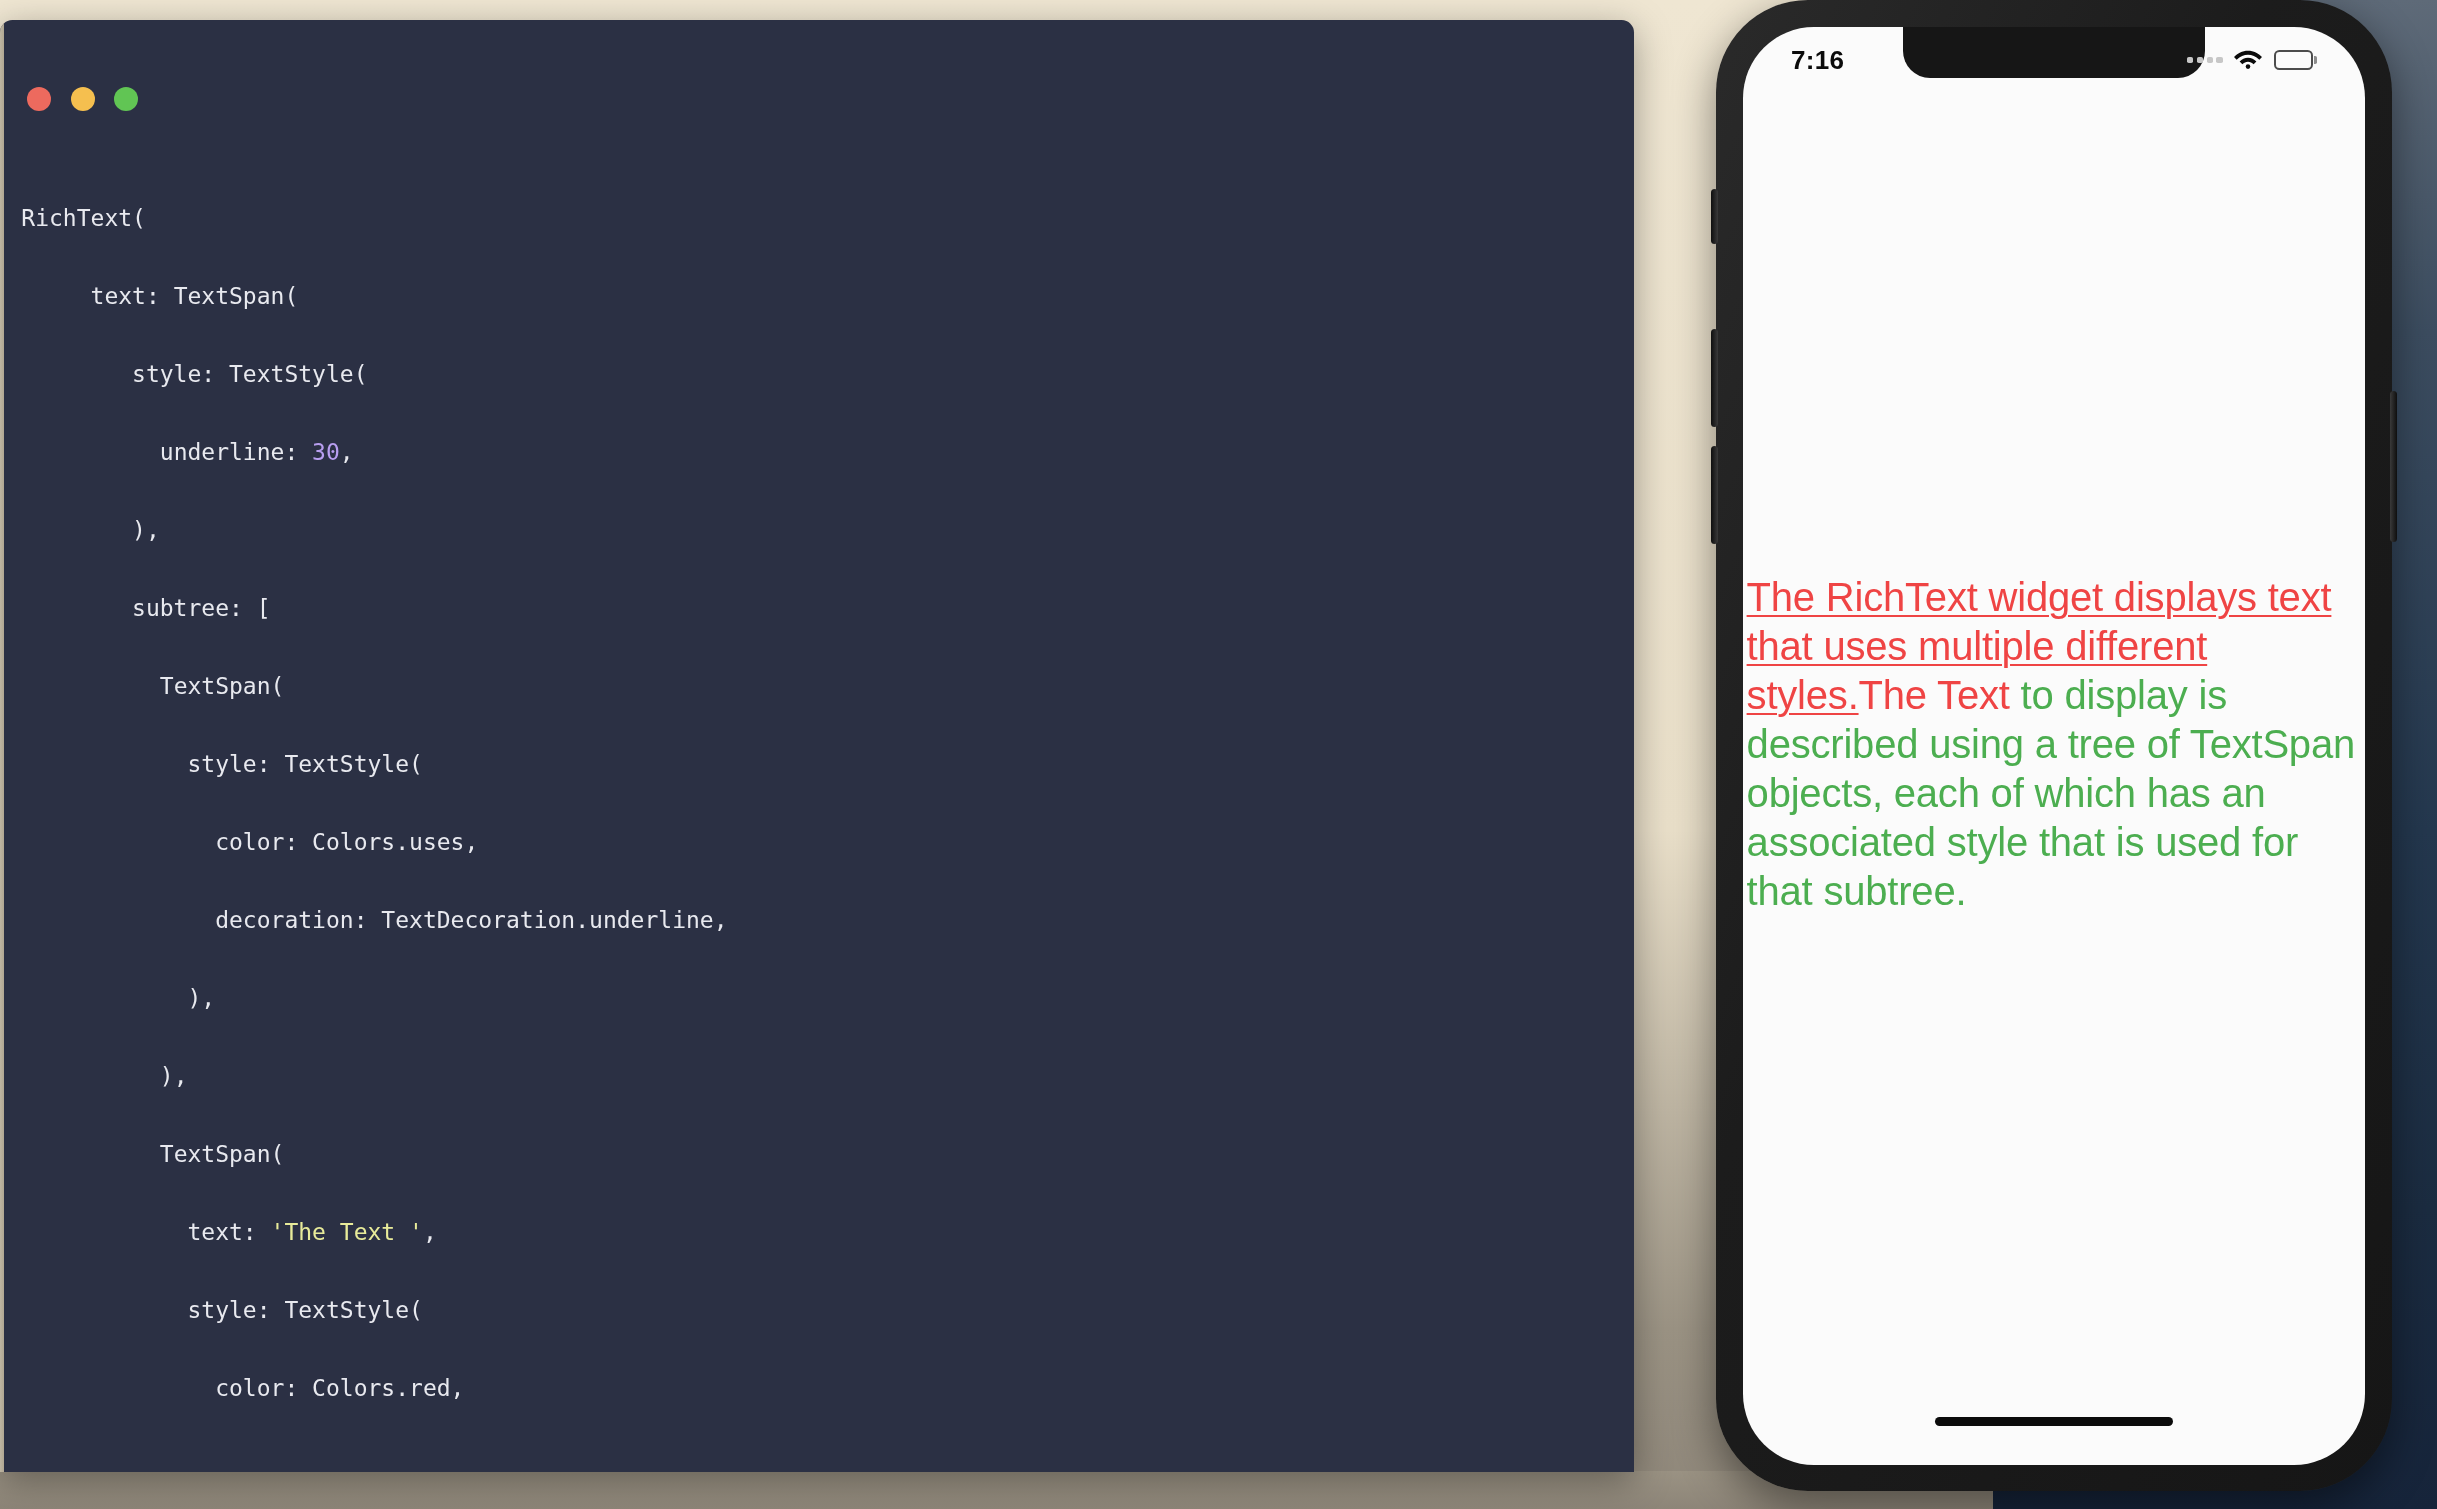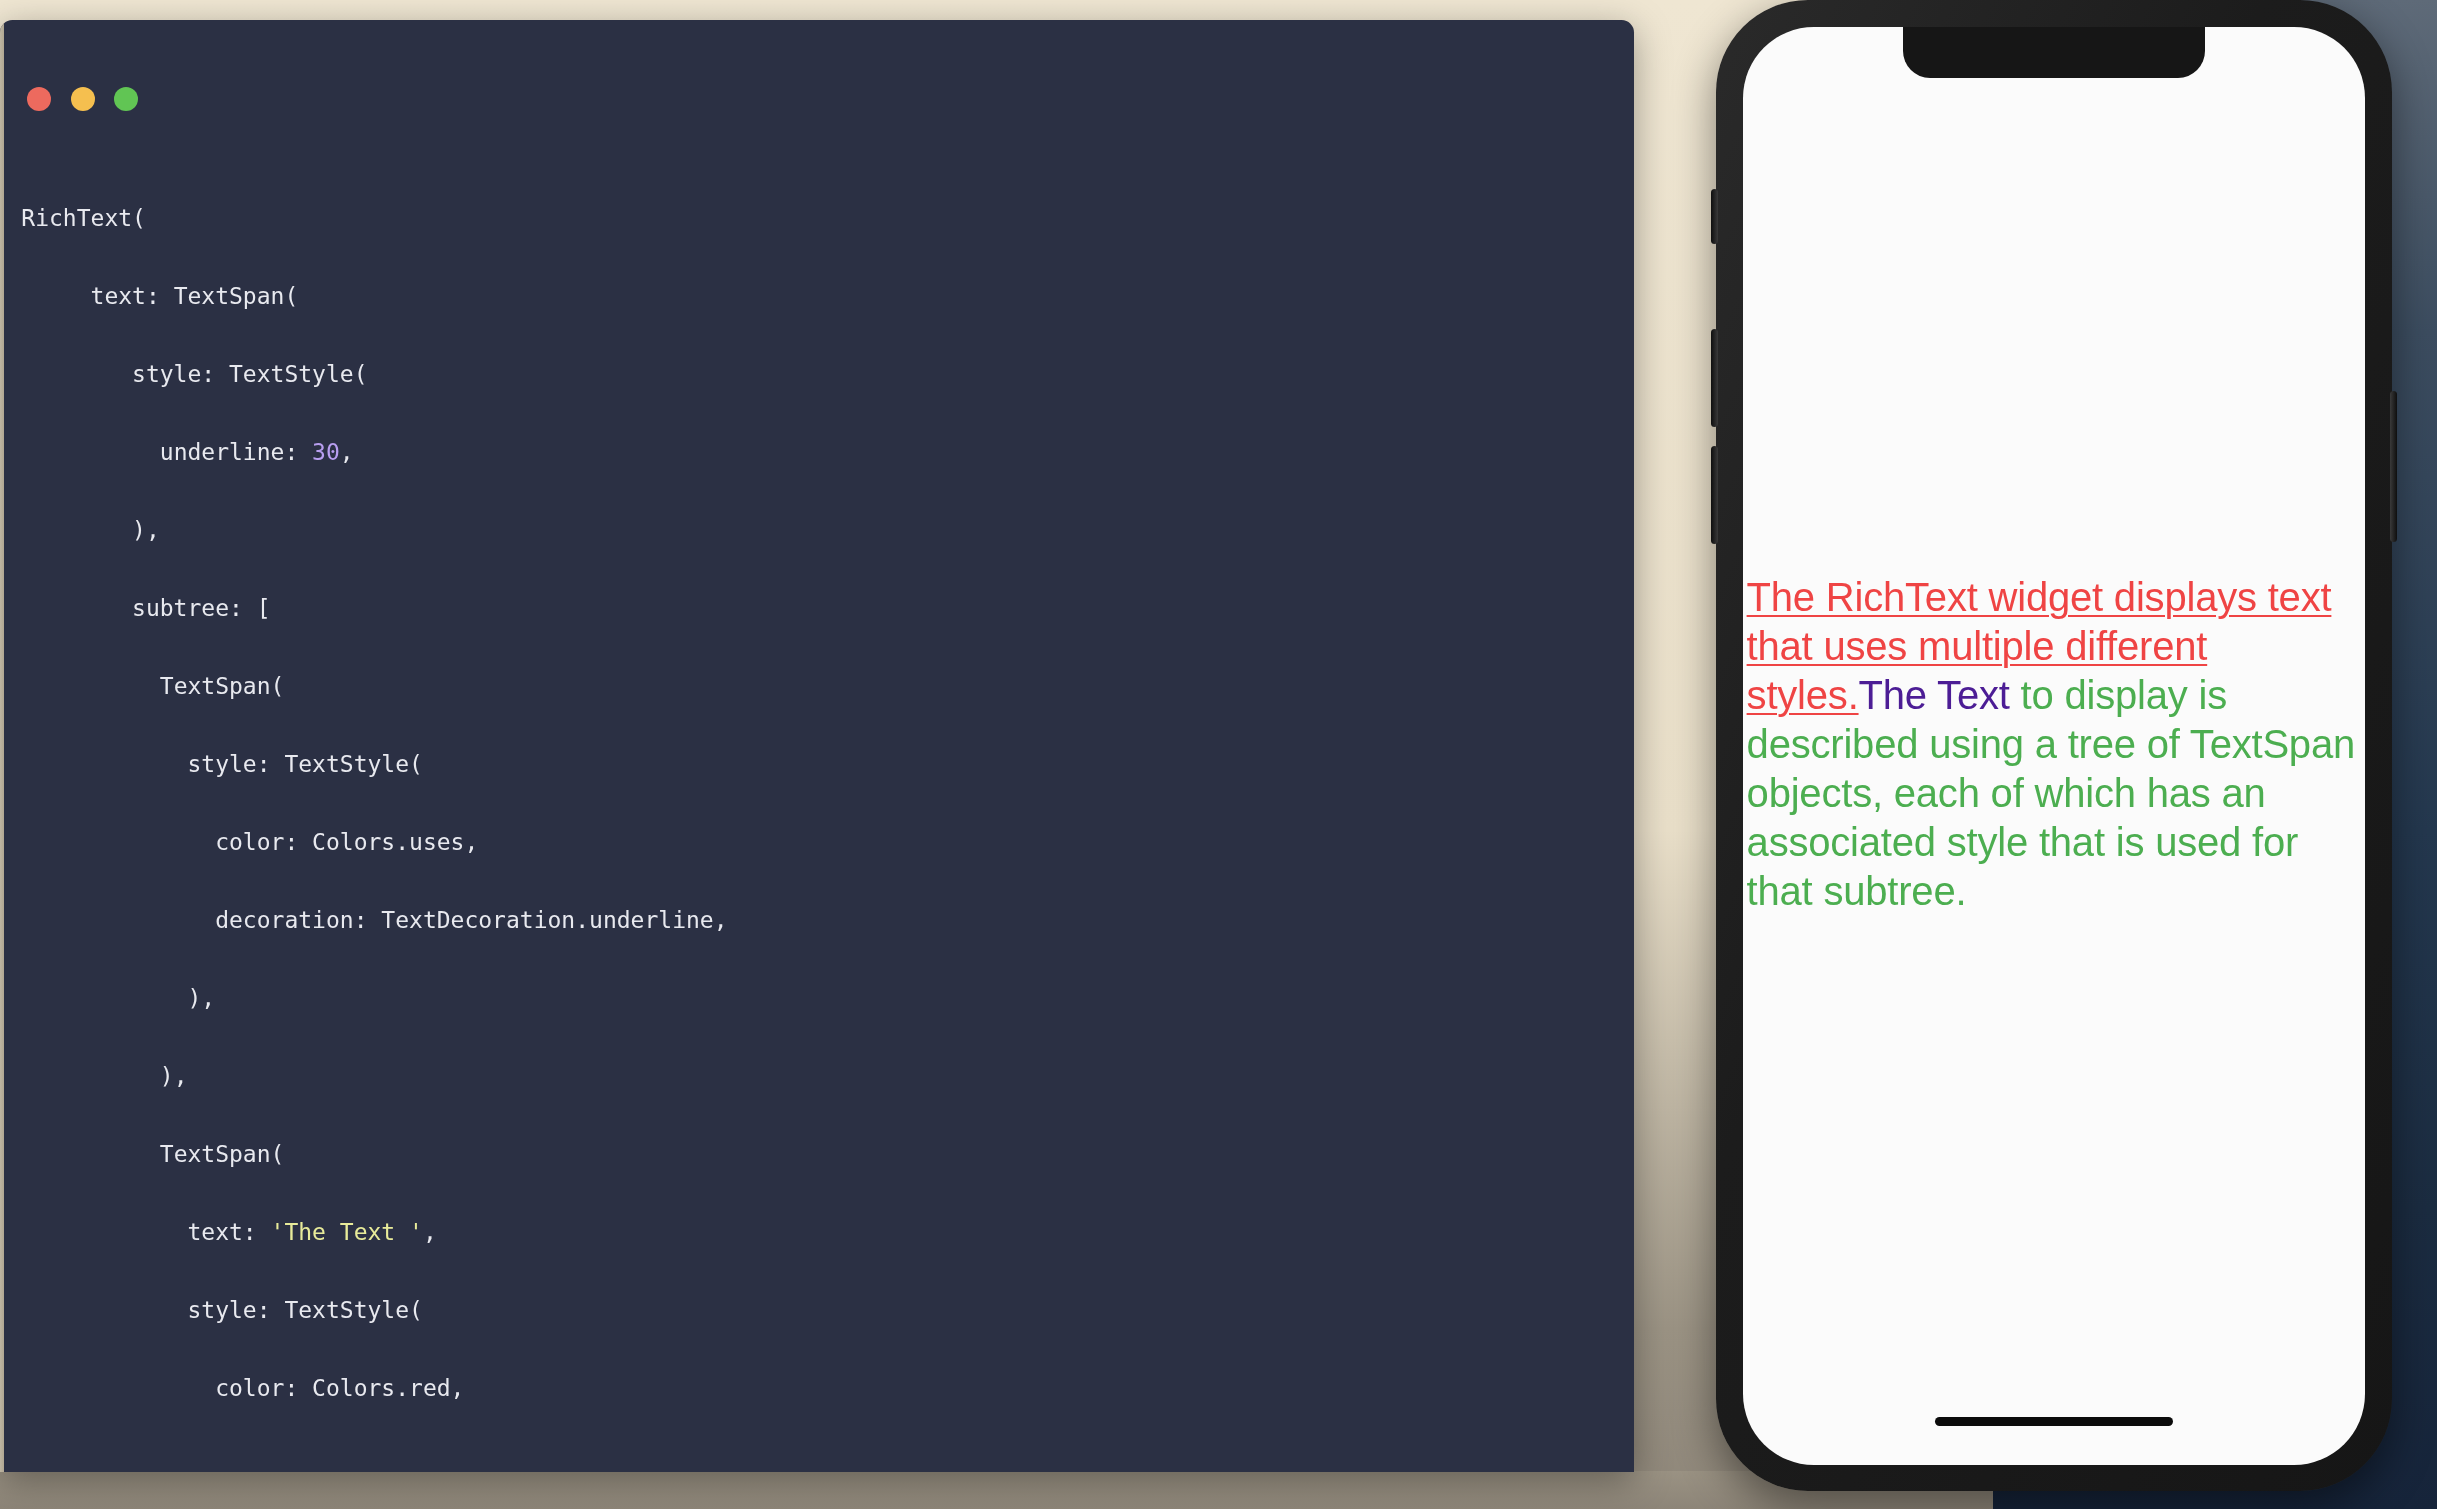--- a/index.html
+++ b/index.html
@@ -123,21 +123,21 @@
   #rich-text{
     position:absolute;left:3.6px;top:480px;width:628px;
     font-family:"Liberation Sans", sans-serif;
     font-size:40px;
     line-height:49px;
     letter-spacing:-0.2px;
     word-spacing:0px;
   }
   .rt-green{color:#4cae50;}
   .rt-green-ul{color:#ef4444;text-decoration:underline;text-decoration-thickness:2.2px;text-underline-offset:4.4px;}
-  .rt-red{color:#4c1d95;}
+  .rt-red{color:#ef4444;}
 
   #home-indicator{
     position:absolute;left:50%;transform:translateX(-50%);
     bottom:39px;width:238px;height:9px;border-radius:5.3px;background:#0b0b0b;
   }
 </style>
 </head>
 <body>
 
 <div id="desktop-bg"></div>
@@ -187,20 +187,42 @@
 
   <div class="side-btn" id="btn-silent"></div>
   <div class="side-btn" id="btn-vol-up"></div>
   <div class="side-btn" id="btn-vol-down"></div>
   <div id="btn-power"></div>
 
   <div id="phone-screen">
 
     <div id="notch"></div>
 
+    <div id="status-bar">
+      <div id="status-time">7:16</div>
+      <div id="status-icons">
+        <span id="signal-dots">
+          <i></i>
+            <i></i>
+            <i></i>
+            <i></i>
+        </span>
+        <span id="wifi-icon">
+          <svg width="30" height="22" viewBox="0 0 34 25">
+            <path d="M17 4.2C10.6 4.2 5 7.1 1.1 11.3l3.0 3.1C8.2 10.9 12.4 8.9 17 8.9s8.8 2.0 12.9 5.5l3.0-3.1C29.0 7.1 23.4 4.2 17 4.2z" fill="#0b0b0b"></path>
+            <path d="M17 12.1c-3.7 0-7.0 1.7-9.5 4.3l3.1 3.2c1.8-1.8 4.0-2.8 6.4-2.8s4.6 1.0 6.4 2.8l3.1-3.2c-2.5-2.6-5.8-4.3-9.5-4.3z" fill="#0b0b0b"></path>
+            <circle cx="17" cy="22.3" r="2.6" fill="#0b0b0b"></circle>
+          </svg>
+        </span>
+        <span id="battery-icon">
+          <span id="battery-body"><span id="battery-fill"></span></span>
+          <span id="battery-cap"></span>
+        </span>
+      </div>
+    </div>
 
     <div id="app-content">
       <div id="rich-text"><span class="rt-green-ul">The RichText widget displays text that uses multiple different styles.</span><span class="rt-red">The Text </span><span class="rt-green">to display is described using a tree of TextSpan objects, each of which has an associated style that is used for that subtree. </span></div>
     </div>
 
     <div id="home-indicator"></div>
   </div>
 </div>
 
 

